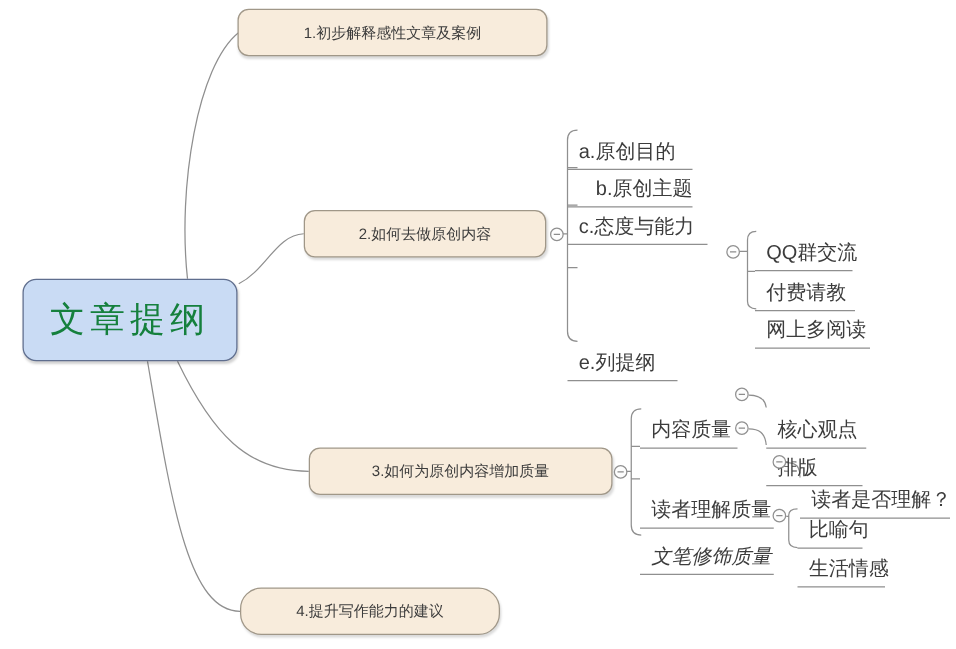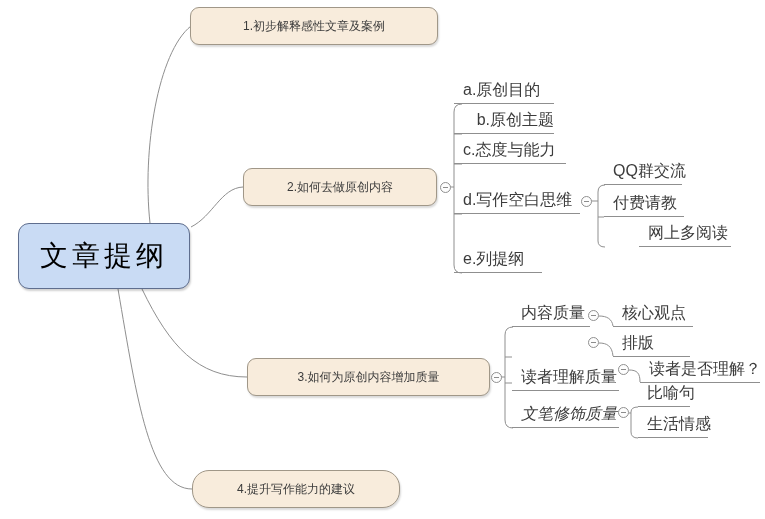--- a/index.html
+++ b/index.html
@@ -4,30 +4,30 @@
 <style>
   html,body{margin:0;padding:0;}
   body{font-family:"Liberation Sans","DejaVu Sans",sans-serif;background:#ffffff;}
   #canvas{position:relative;width:765px;height:519px;background:#ffffff;overflow:hidden;}
   #wires{position:absolute;left:0;top:0;width:765px;height:519px;}
   .node{position:absolute;box-sizing:border-box;color:#3c3c3c;white-space:nowrap;}
   .root-node{
     display:flex;align-items:center;justify-content:center;
     background:#c9dbf4;border:1px solid #5f6e8e;border-radius:11px;
     font-size:28px;letter-spacing:4px;font-family:"Liberation Serif","DejaVu Serif",serif;
-    color:#000000;box-shadow:1px 2px 2px rgba(0,0,0,0.18);
+    color:#15803d;box-shadow:1px 2px 2px rgba(0,0,0,0.18);
   }
   .branch-node{
     display:flex;align-items:center;justify-content:center;
     background:#f8ecdc;border:1px solid #a09788;border-radius:9px;
     font-size:12px;color:#3c3c3c;box-shadow:1px 2px 2px rgba(0,0,0,0.15);
   }
   .line-node{
     height:27px;line-height:25px;font-size:16px;color:#3c3c3c;
-    border-bottom:1px solid #8f8f8f;padding-left:9px;
+    border-bottom:1px solid #8f8f8f;padding-left:9px;margin-top:32px;
   }
   .toggle{
     position:absolute;width:11px;height:11px;border-radius:50%;
     border:1px solid #909090;background:#fdfdfd;box-sizing:border-box;
     display:flex;align-items:center;justify-content:center;cursor:pointer;
   }
   .toggle .minus{display:block;width:5px;height:1px;background:#8c8c8c;}
 </style>
 </head>
 <body>
@@ -68,26 +68,25 @@
     <span>3.如何为原创内容增加质量</span>
   </div>
 
   <div class="node branch-node" style="left:192px;top:470px;width:208px;height:38px;border-radius:17px;">
     <span>4.提升写作能力的建议</span>
   </div>
 
   <div class="node line-node" style="left:454px;top:77px;width:100px;">a.原创目的</div>
   <div class="node line-node" style="left:454px;top:107px;width:100px;text-align:right;">b.原创主题</div>
   <div class="node line-node" style="left:454px;top:137px;width:112px;">c.态度与能力</div>
-  <div class="node line-node" style="left:454px;top:187px;width:126px;">d.写作空白思维</div>
   <div class="node line-node" style="left:604px;top:158px;width:78px;">QQ群交流</div>
 
   <div class="node line-node" style="left:454px;top:246px;width:88px;">e.列提纲</div>
   <div class="node line-node" style="left:604px;top:190px;width:80px;">付费请教</div>
-  <div class="node line-node" style="left:639px;top:220px;width:92px;">网上多阅读</div>
+  <div class="node line-node" style="left:604px;top:220px;width:92px;">网上多阅读</div>
 
   <div class="node line-node" style="left:512px;top:300px;width:78px;">内容质量</div>
   <div class="node line-node" style="left:512px;top:364px;width:107px;">读者理解质量</div>
   <div class="node line-node" style="left:512px;top:401px;width:107px;font-style:italic;">文笔修饰质量</div>
 
   <div class="node line-node" style="left:613px;top:300px;width:80px;">核心观点</div>
   <div class="node line-node" style="left:613px;top:330px;width:77px;">排版</div>
   <div class="node line-node" style="left:640px;top:356px;width:120px;">读者是否理解？</div>
   <div class="node line-node" style="left:638px;top:380px;width:52px;">比喻句</div>
   <div class="node line-node" style="left:638px;top:411px;width:70px;">生活情感</div>

